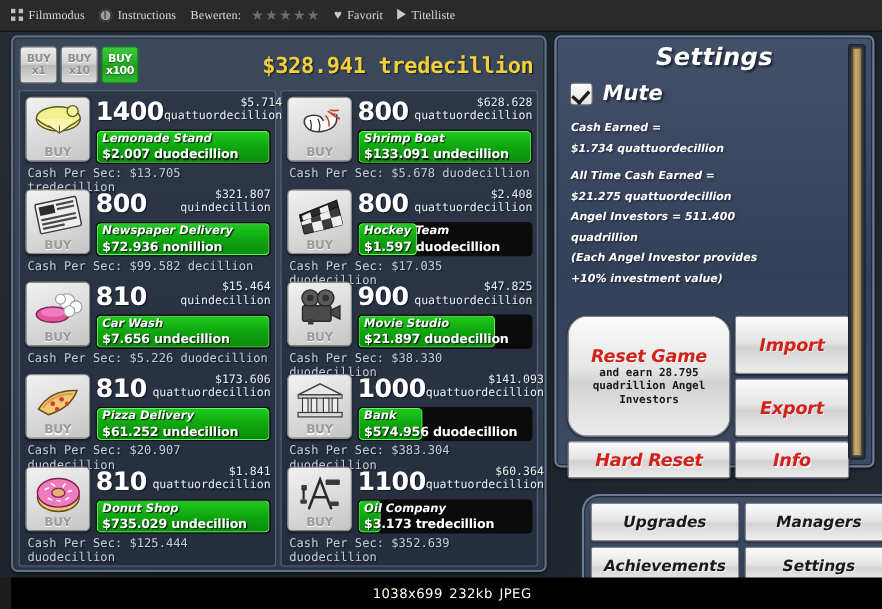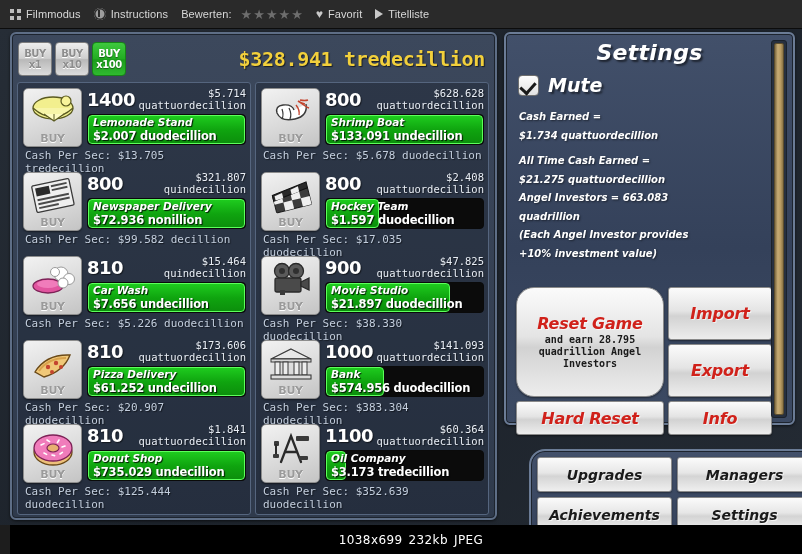--- a/index.html
+++ b/index.html
@@ -12,22 +12,22 @@
   #root { position: relative; width: 802px; height: 554px; background: #1d1d1d; }
 
   
   .viewer-bar {
     position: absolute; left: 0; top: 0; width: 802px; height: 29px;
     background: #2a2a2a;
     border-bottom: 1px solid #0c0c0c;
     display: flex; align-items: center; padding-left: 8px; gap: 0;
   }
   .vb-item {
-    display: flex; align-items: center; gap: 5px;
-    color: #d8d8d8; font-size: 11px; font-family: Liberation Sans, sans-serif;
+    display: flex; gap: 5px;
+    color: #d8d8d8; font-size: 11px; font-family: Liberation Serif, serif;
     padding: 0 11px 0 2px; white-space: nowrap;
   }
   .vb-label { letter-spacing: .1px; }
   .ico-film {
     width: 11px; height: 11px; position: relative; display: inline-block;
   }
   .ico-film i {
     position: absolute; width: 4px; height: 4px; background: #bdbdbd; display:block;
   }
   .ico-film i:nth-child(1){left:0;top:0;}
@@ -121,21 +121,21 @@
   }
   .biz-icon .buytag {
     position: absolute; left: 0; bottom: 1px; width: 100%;
     text-align: center; font-size: 11px; font-weight: bold; color: #9a9a9a;
     text-shadow: 0 1px 0 #fff; letter-spacing: -.3px;
   }
   .biz-icon svg { position: absolute; left: 6px; top: 3px; }
   .biz-right { flex: 1; padding-left: 5px; min-width: 0; }
   .biz-head { display: flex; align-items: flex-start; }
   .biz-count {
-    font-size: 18px; font-weight: bold; color: #fff;
+    font-size: 23px; font-weight: bold; color: #fff;
     font-family: "DejaVu Sans", sans-serif;
     text-shadow: 1px 1px 1px rgba(0,0,0,.55); letter-spacing: -.5px;
     padding-top: 1px;
   }
   .biz-price {
     margin-left: auto; text-align: right; color: #e9eef5;
     font-size: 10.5px; line-height: 11.5px;
     font-family: "DejaVu Sans Mono", monospace;
     text-shadow: 1px 1px 1px rgba(0,0,0,.5);
   }
@@ -646,21 +646,21 @@
         <div class="checkbox"></div>
         <div class="mute-label">Mute</div>
       </div>
 
       <div class="stats" id="stats-block">
           <div>Cash Earned =</div>
           <div>$1.734 quattuordecillion</div>
           <div class="gap"></div>
           <div>All Time Cash Earned =</div>
           <div>$21.275 quattuordecillion</div>
-          <div>Angel Investors = 663.083</div>
+          <div>Angel Investors = 511.400</div>
           <div>quadrillion</div>
           <div>(Each Angel Investor provides</div>
           <div>+10% investment value)</div>
         </div>
 
       <div class="reset-zone">
         <div class="btn-gray reset-game">
           <div class="btn-red-txt">Reset Game</div>
           <div class="btn-sub">and earn 28.795 quadrillion Angel Investors</div>
         </div>

